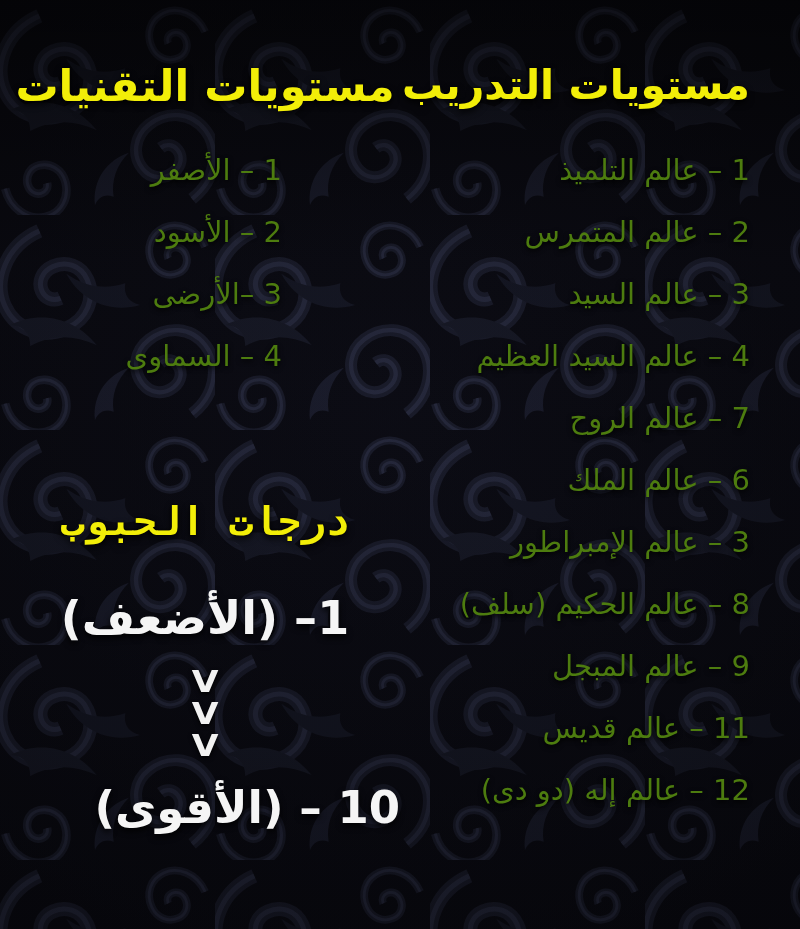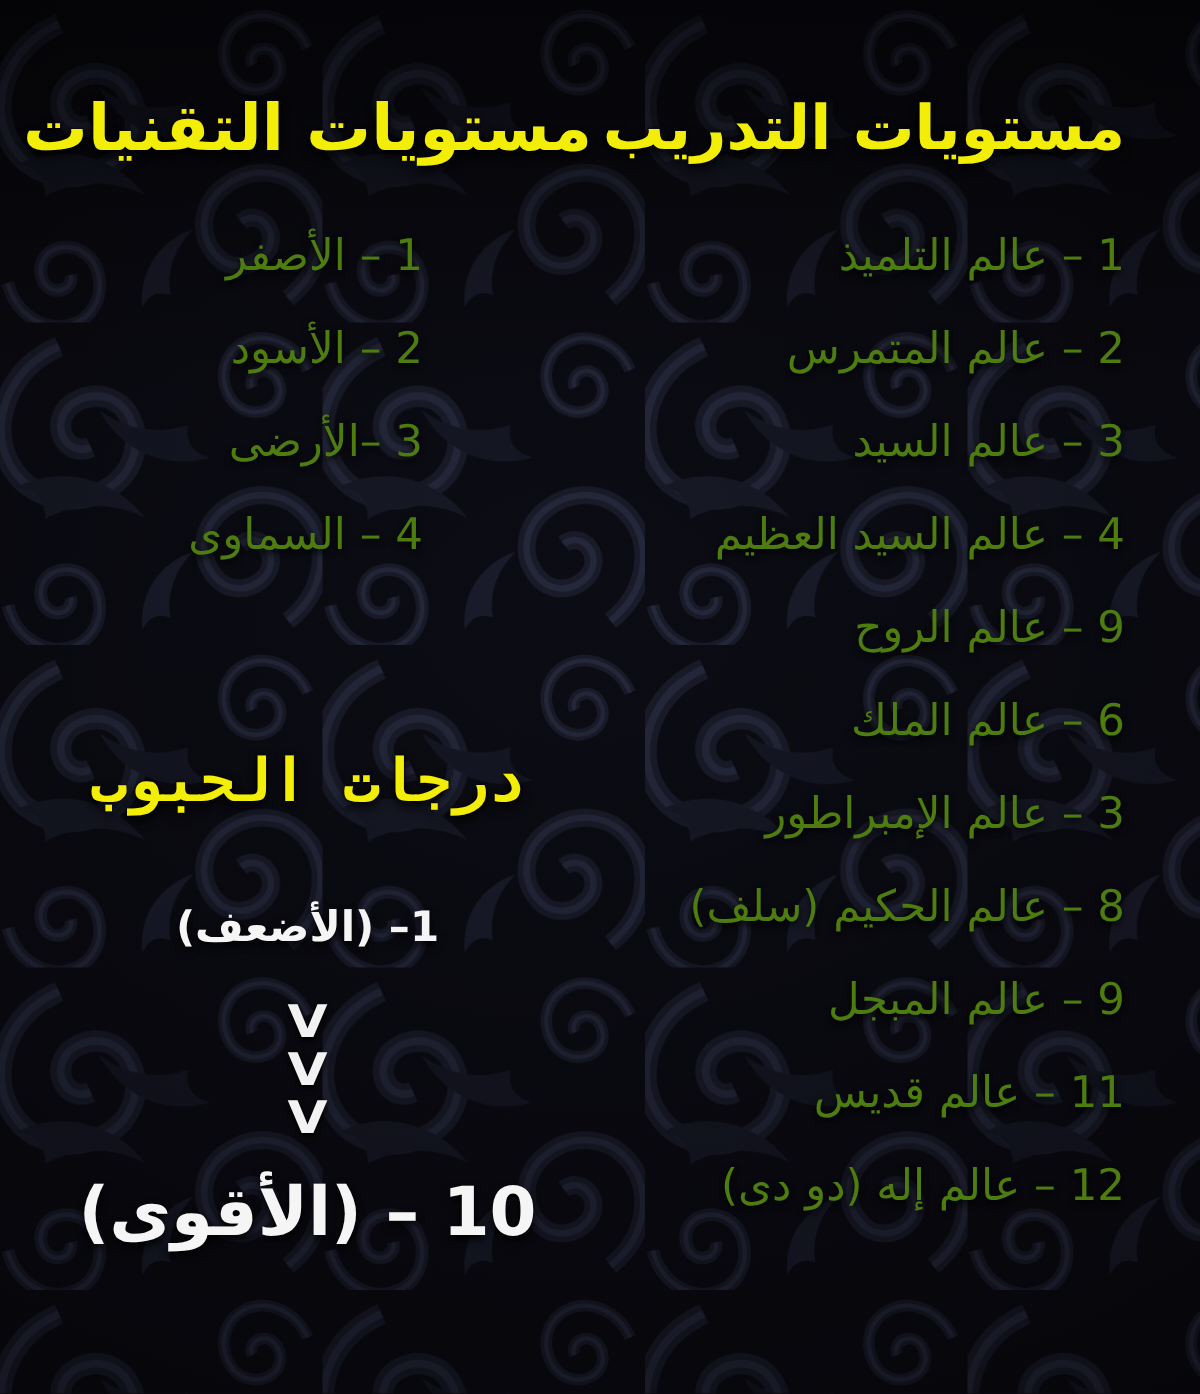--- a/index.html
+++ b/index.html
@@ -45,36 +45,37 @@
   .col-left .level-list { margin-top: 22px; padding-left: 0; padding-right: 0; margin-right: 0; }
   .col-left .level-list li { padding-left: 128px; justify-content: flex-start; }
   
   .col-left .level-list { padding-right: 0; }
   .col-left .level-list li { margin-right: 118px; }
 
   .grades { position: absolute; left: 10px; top: 490px; width: 390px; text-align: center; }
   .grades .section-title { font-size: 40px; line-height: 70px; font-family: Liberation Mono, monospace; }
   .grade-first {
     margin: 28px 0 0 0;
-    font-size: 28px; line-height: 60px; font-weight: bold;
+    font-size: 46px; line-height: 60px; font-weight: bold;
     color: #f5f5f5; white-space: nowrap;
     text-shadow: 0 3px 6px rgba(0,0,0,0.95);
   }
   .chevrons { margin-top: 18px; }
   .chevron {
     font-size: 30px; line-height: 32px; font-weight: bold;
     color: #f2f2f2;
     text-shadow: 0 2px 4px rgba(0,0,0,0.95);
     transform: scaleX(1.15);
   }
   .grade-last {
     margin: 14px 0 0 0;
     font-size: 45px; line-height: 64px; font-weight: bold;
     color: #f5f5f5; white-space: nowrap;
     text-shadow: 0 3px 6px rgba(0,0,0,0.95);
+    text-align: right;
   }
 </style>
 </head>
 <body>
 
 <div class="stage">
 
   <svg class="bg-svg" width="800" height="929" viewBox="0 0 800 929" aria-hidden="true">
     <defs>
       <path id="curl" d="M0,-46 C-38,-46 -62,-18 -62,8 C-62,36 -40,54 -14,54
@@ -102,21 +103,21 @@
 
   <div class="content">
 
     <section class="col-right">
       <h1 class="section-title">مستويات التدريب</h1>
       <ul class="level-list">
         <li>1 – عالم التلميذ</li>
         <li>2 – عالم المتمرس</li>
         <li>3 – عالم السيد</li>
         <li>4 – عالم السيد العظيم</li>
-        <li>9 – عالم الروح</li>
+        <li>7 – عالم الروح</li>
         <li>6 – عالم الملك</li>
         <li>3 – عالم الإمبراطور</li>
         <li>8 – عالم الحكيم (سلف)</li>
         <li>9 – عالم المبجل</li>
         <li>11 – عالم قديس</li>
         <li>12 – عالم إله (دو دى)</li>
       </ul>
     </section>
 
     <section class="col-left">

